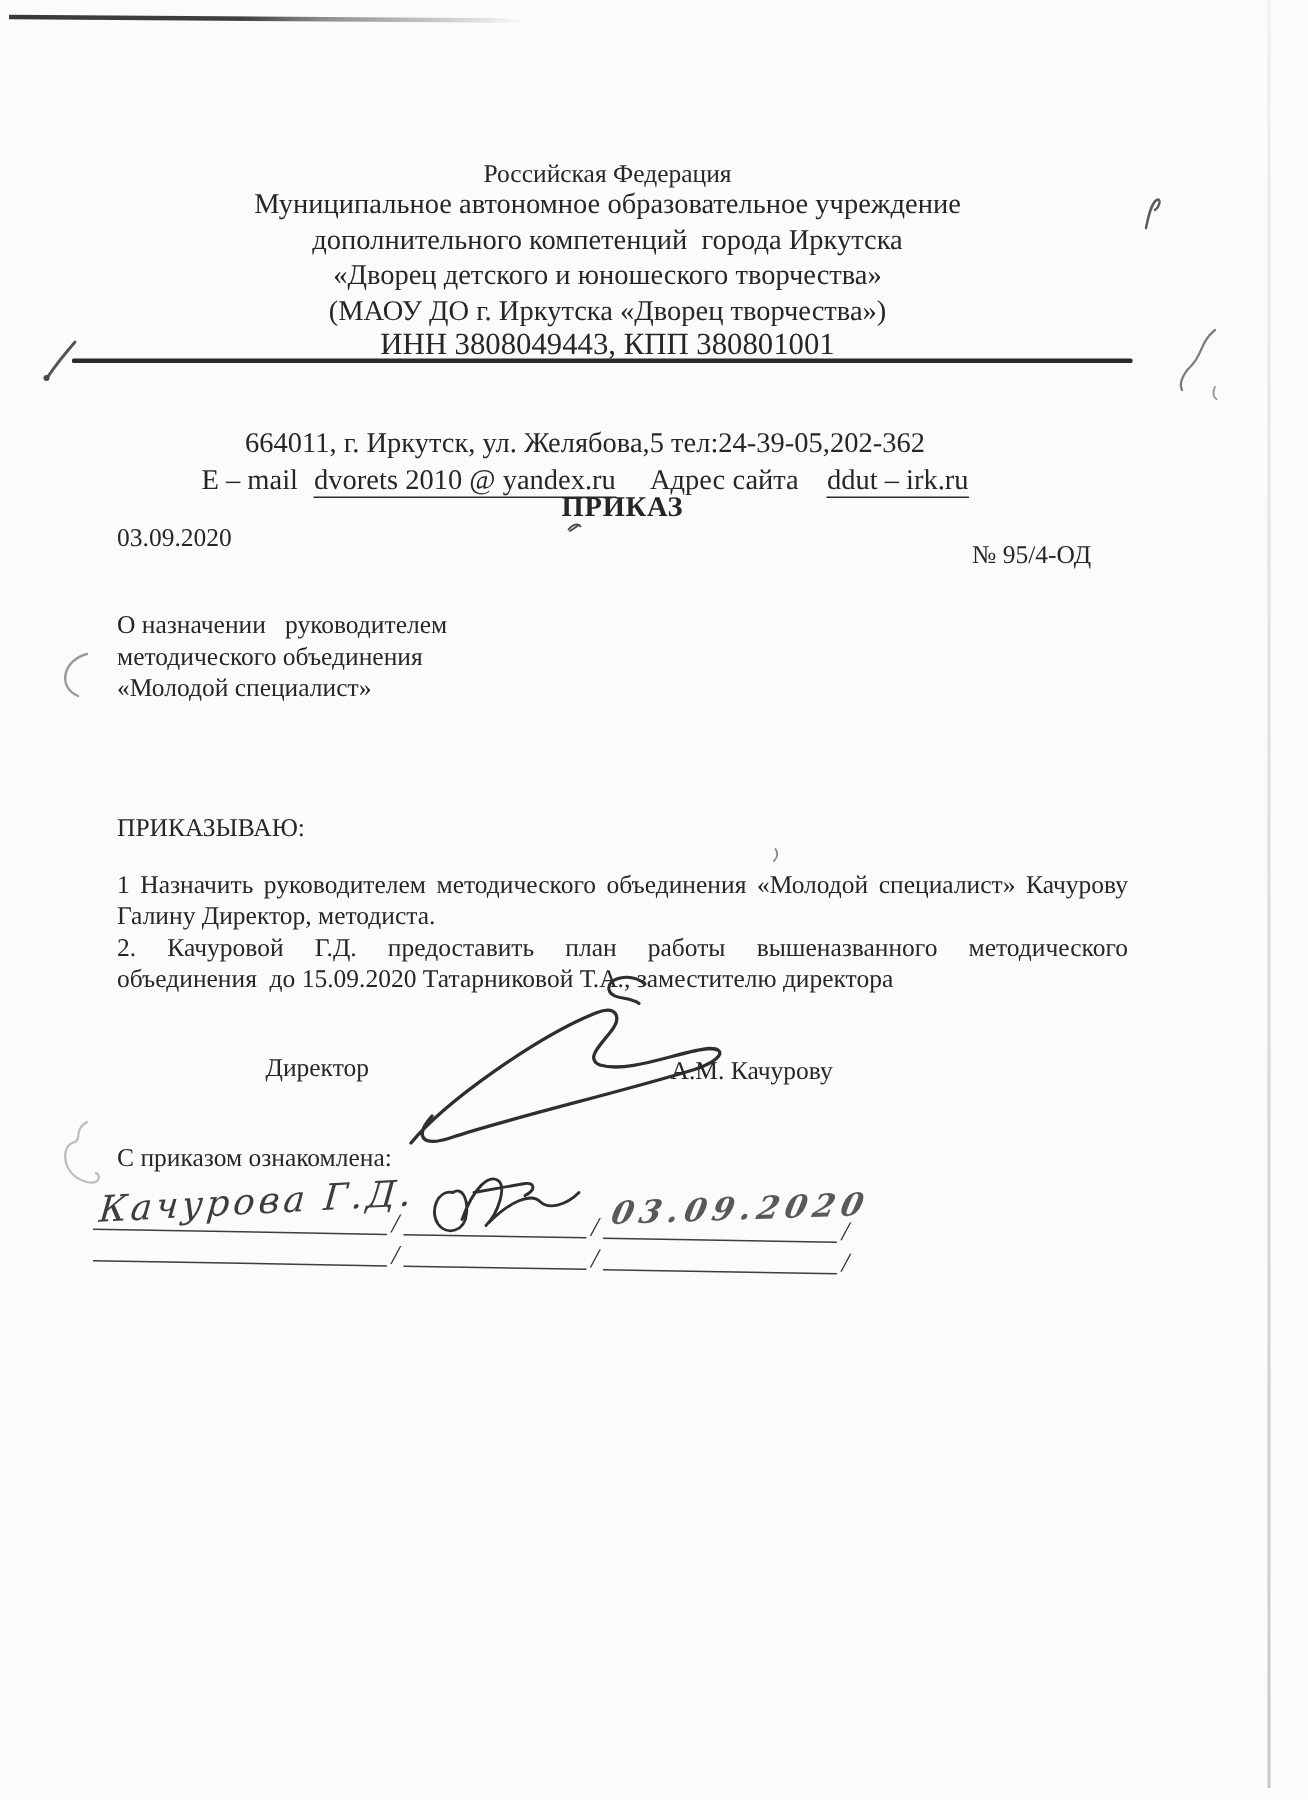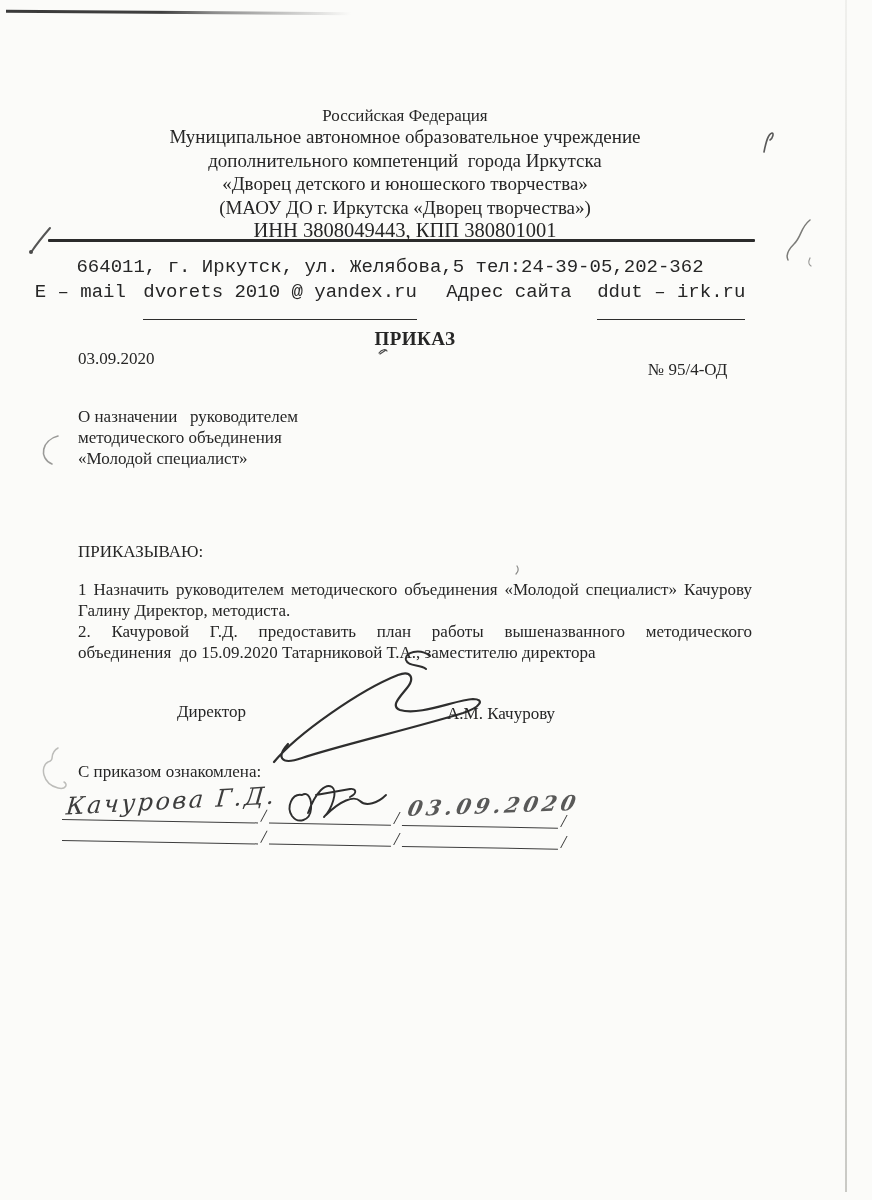--- a/index.html
+++ b/index.html
@@ -10,21 +10,21 @@
     color:#262626;
   }
   .abs{position:absolute;}
   .ctr{text-align:center;margin-top:20px;}
   .pre{white-space:pre-wrap;}
   .just{text-align:justify;text-align-last:justify;white-space:normal;}
   .hdr-small{font-size:17px;line-height:19px;}
   .hdr-big{font-size:19px;line-height:23.5px;}
   .hdr-inn{font-size:20.5px;line-height:23px;}
   .addr{font-size:19px;line-height:25px;}
-  .uline{border-bottom:1.6px solid #2d2d2d;padding-bottom:16px;}
+  .uline{border-bottom:1.6px solid #2d2d2d;padding-bottom:0px;}
   .title{font-size:19px;font-weight:bold;letter-spacing:0.5px;}
   .body-txt{font-size:17px;line-height:21px;}
   .rule{background:#2b2b2b;height:3px;border-radius:1px;}
   .sigrow{display:flex;align-items:flex-end;transform-origin:left bottom;}
   .sigline{border-bottom:1.8px solid #3d3d3d;height:20px;}
   .slash{font-size:18px;font-style:italic;color:#333;padding:0 3px;transform:translateY(3px);}
   .hand{
     font-family:"DejaVu Serif","Liberation Serif",serif;
     font-style:italic;color:#3d3d3d;
   }
@@ -76,21 +76,21 @@
     <div class="hdr-small">Российская Федерация</div>
     <div class="hdr-big">Муниципальное автономное образовательное учреждение</div>
     <div class="hdr-big pre">дополнительного компетенций  города Иркутска</div>
     <div class="hdr-big">«Дворец детского и юношеского творчества»</div>
     <div class="hdr-big">(МАОУ ДО г. Иркутска «Дворец творчества»)</div>
     <div class="hdr-inn">ИНН 3808049443, КПП 380801001</div>
   </div>
 
   <div class="abs rule" style="left:48px;top:239px;width:707px;"></div>
 
-  <div class="abs ctr" style="left:0;top:235px;width:780px;font-family:Liberation Mono, monospace;">
+  <div class="abs ctr" style="left:0;top:263px;width:780px;">
     <div class="addr">664011, г. Иркутск, ул. Желябова,5 тел:24-39-05,202-362</div>
     <div class="addr">
       <span>E – mail</span>
       <span class="uline" style="margin-left:6px;">dvorets 2010 @ yandex.ru</span>
       <span style="margin:0 14px 0 18px;">Адрес сайта</span>
       <span class="uline">ddut – irk.ru</span>
     </div>
   </div>
 
   <div class="abs ctr title" style="left:0;top:308px;width:830px;">ПРИКАЗ</div>

